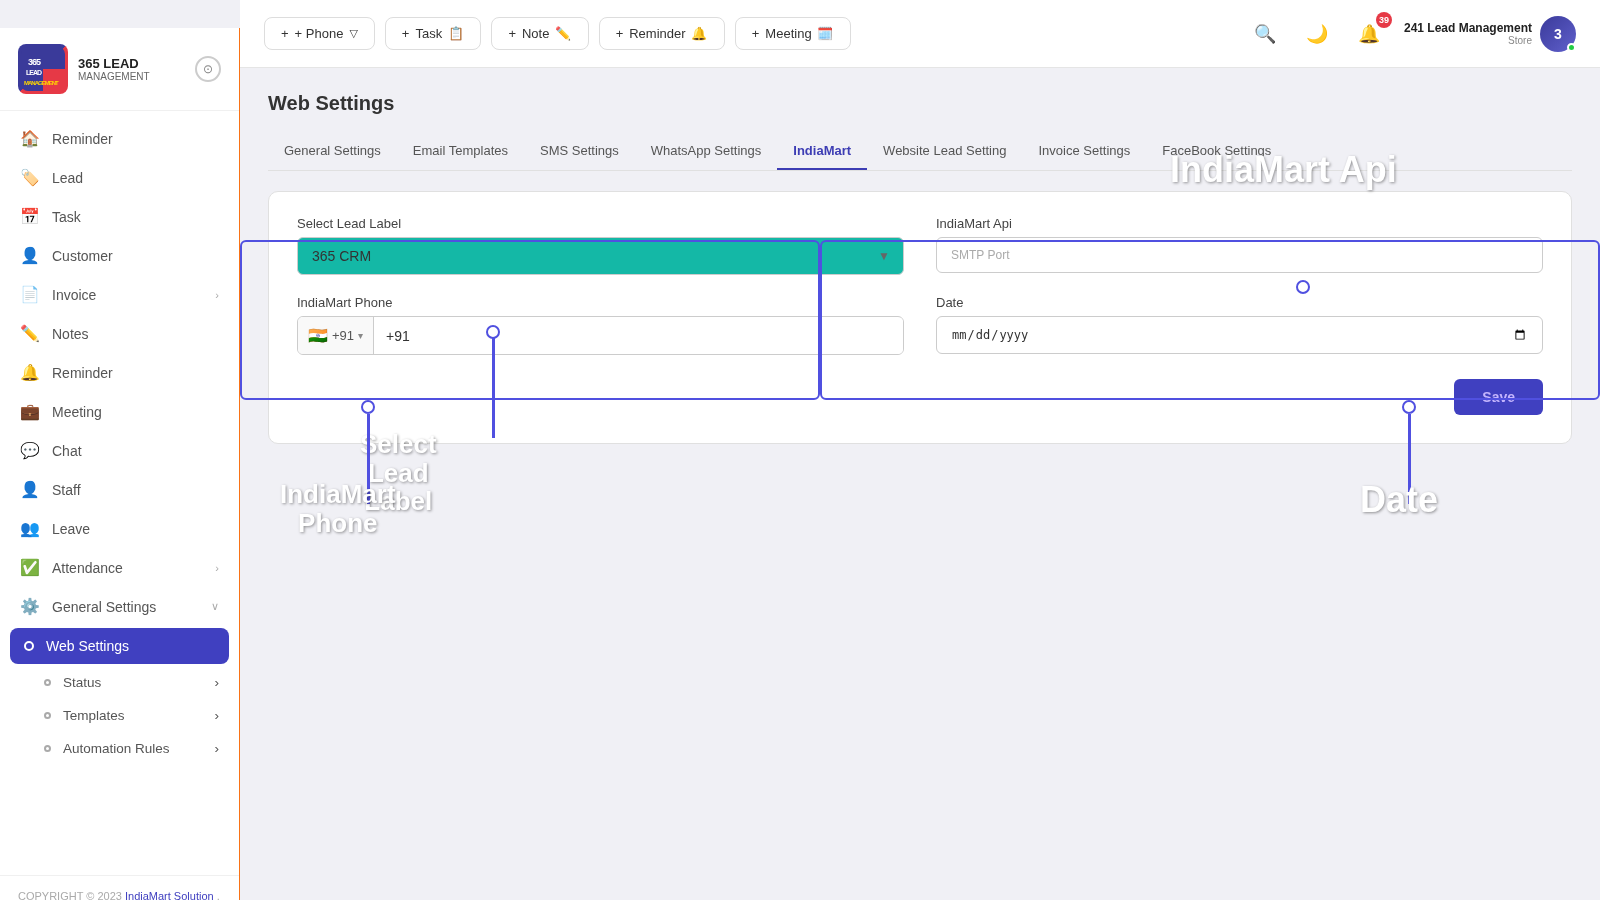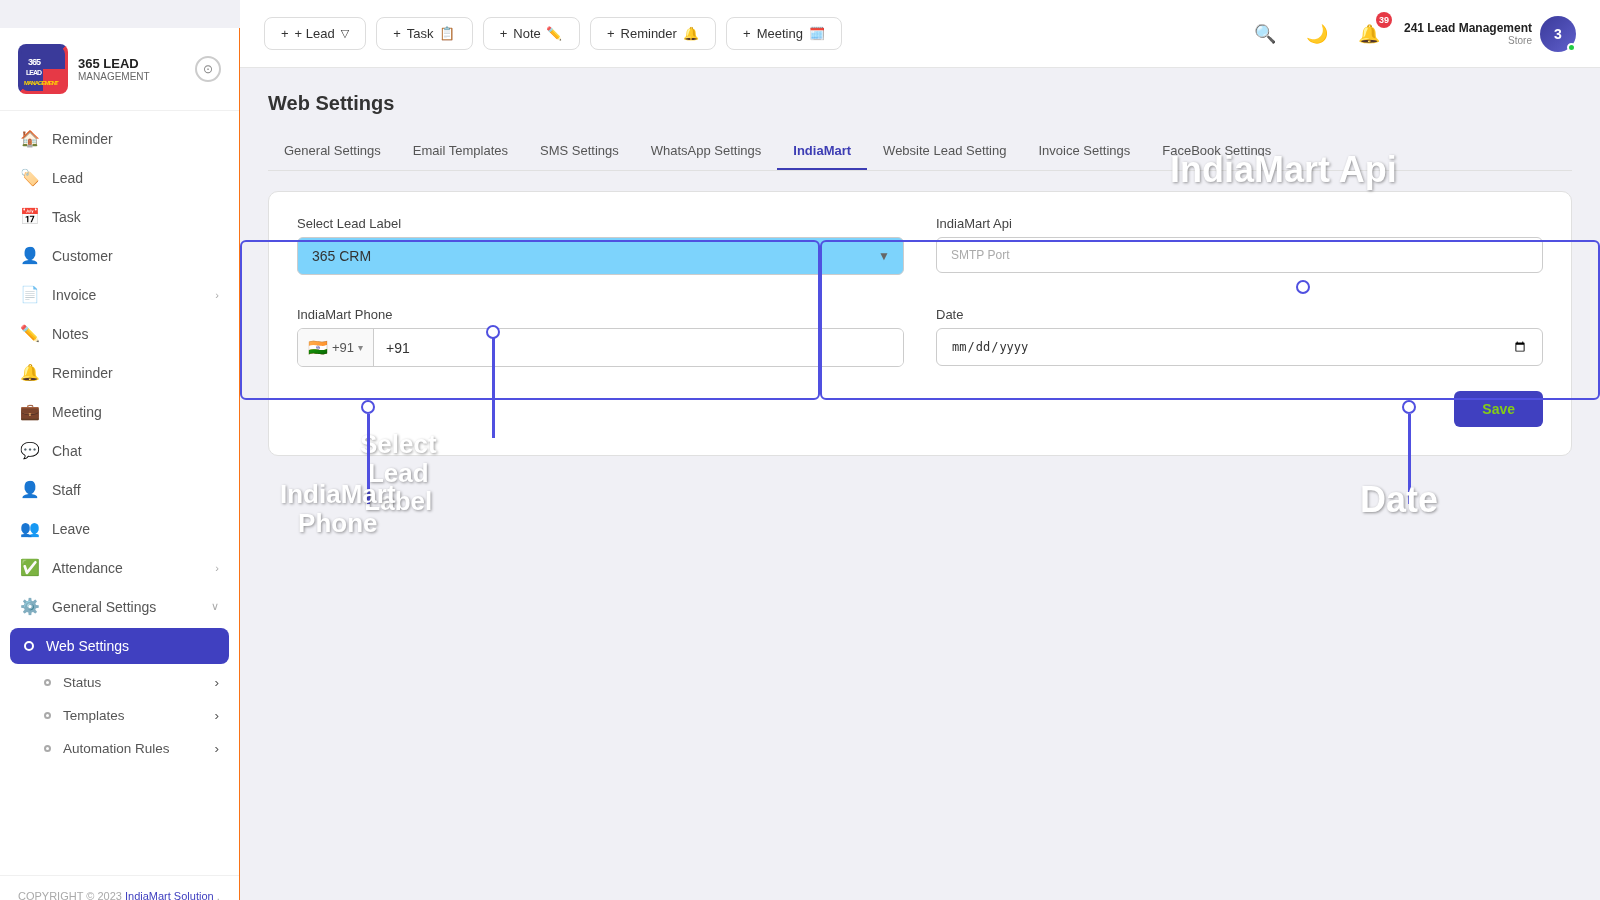--- a/index.html
+++ b/index.html
@@ -142,38 +142,38 @@
     }
     .settings-tab.active { color: #3d3db4; border-bottom-color: #3d3db4; font-weight: 600; }
 
     
     .form-card {
       background: #fff;
       border: 1px solid #e0e0e0;
       border-radius: 10px;
       padding: 24px 28px 28px;
     }
-    .form-grid { display: grid; grid-template-columns: 1fr 1fr; gap: 32px 32px; }
+    .form-grid { display: grid; grid-template-columns: 1fr 1fr; gap: 20px 32px; }
     .form-group { display: flex; flex-direction: column; gap: 6px; }
     .form-label { font-size: 13px; color: #444; font-weight: 500; }
     .form-input {
       padding: 10px 14px;
       border: 1.5px solid #ccc;
       border-radius: 6px;
       font-size: 12px; color: #333;
       outline: none;
       background: #fff;
     }
     .form-input::placeholder { color: #aaa; }
 
     .select-wrapper { position: relative; }
     .select-wrapper select {
       width: 100%; padding: 10px 14px;
       border: 1.5px solid #ccc; border-radius: 6px;
-      font-size: 14px; color: #333; background: #7dd3fc;
+      font-size: 14px; color: #333; background: #14b8a6;
       appearance: none; cursor: pointer; outline: none;
     }
     .select-wrapper .chevron-down {
       position: absolute; right: 14px; top: 50%; transform: translateY(-50%);
       pointer-events: none; font-size: 12px; color: #666;
     }
 
     .phone-group { display: flex; align-items: center; gap: 0; border: 1.5px solid #ccc; border-radius: 6px; overflow: hidden; }
     .phone-flag {
       display: flex; align-items: center; gap: 4px;
@@ -185,21 +185,21 @@
     .phone-input {
       flex: 1; padding: 10px 12px;
       border: none; outline: none;
       font-size: 14px; color: #333;
     }
 
     .form-actions { display: flex; justify-content: flex-end; margin-top: 24px; }
     .btn-save {
       padding: 10px 28px;
       background: #4040c0;
-      color: #84cc16;
+      color: #c4b5fd;
       border: none; border-radius: 6px;
       font-size: 14px; font-weight: 600;
       cursor: pointer;
     }
   </style>
 </head>
 <body>
 
 <div class="sidebar">
   <div class="sidebar-logo">
@@ -301,21 +301,21 @@
     <a>IndiaMart Solution</a>
     <span>, All rights Reserved</span>
   </div>
 </div>
 
 <div class="main">
 
   <div class="topbar">
     <button class="topbar-btn">
       <span>+</span>
-      <span>+ Lead</span>
+      <span>+ Phone</span>
       <span style="font-size:11px;">▽</span>
     </button>
     <button class="topbar-btn">
       <span>+</span>
       <span>Task</span>
       <span style="font-size:13px;">📋</span>
     </button>
     <button class="topbar-btn">
       <span>+</span>
       <span>Note</span>

